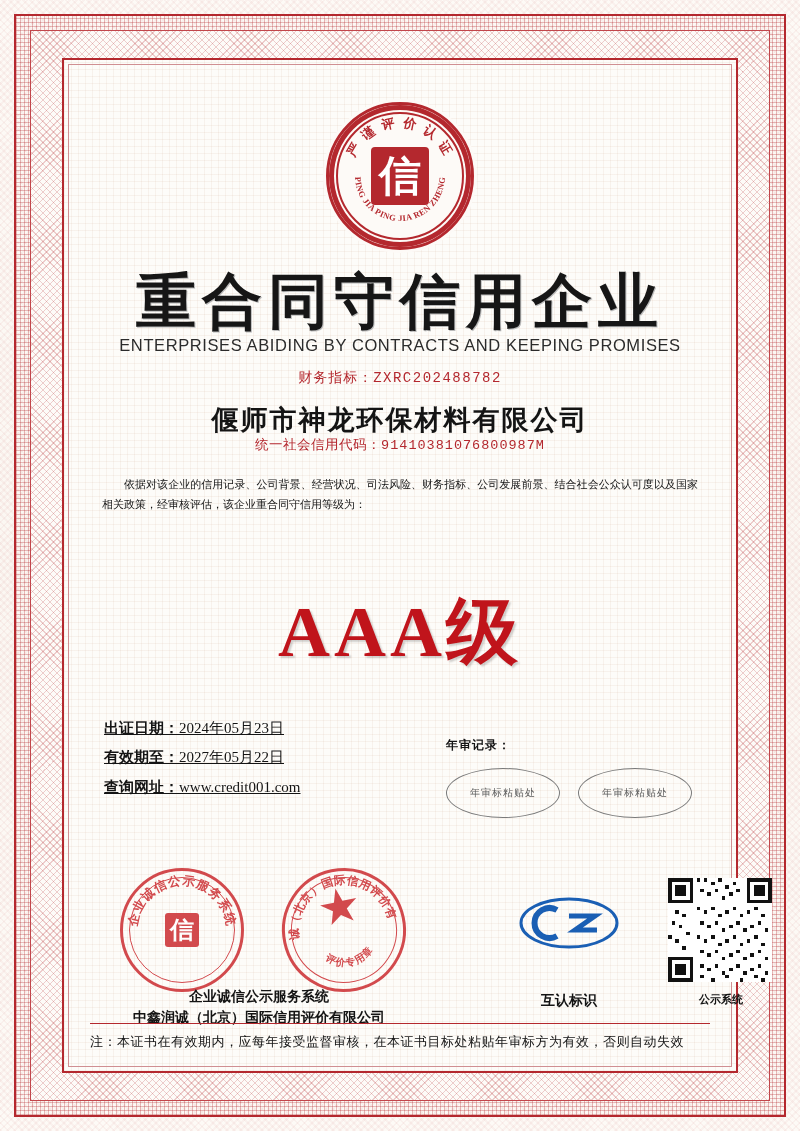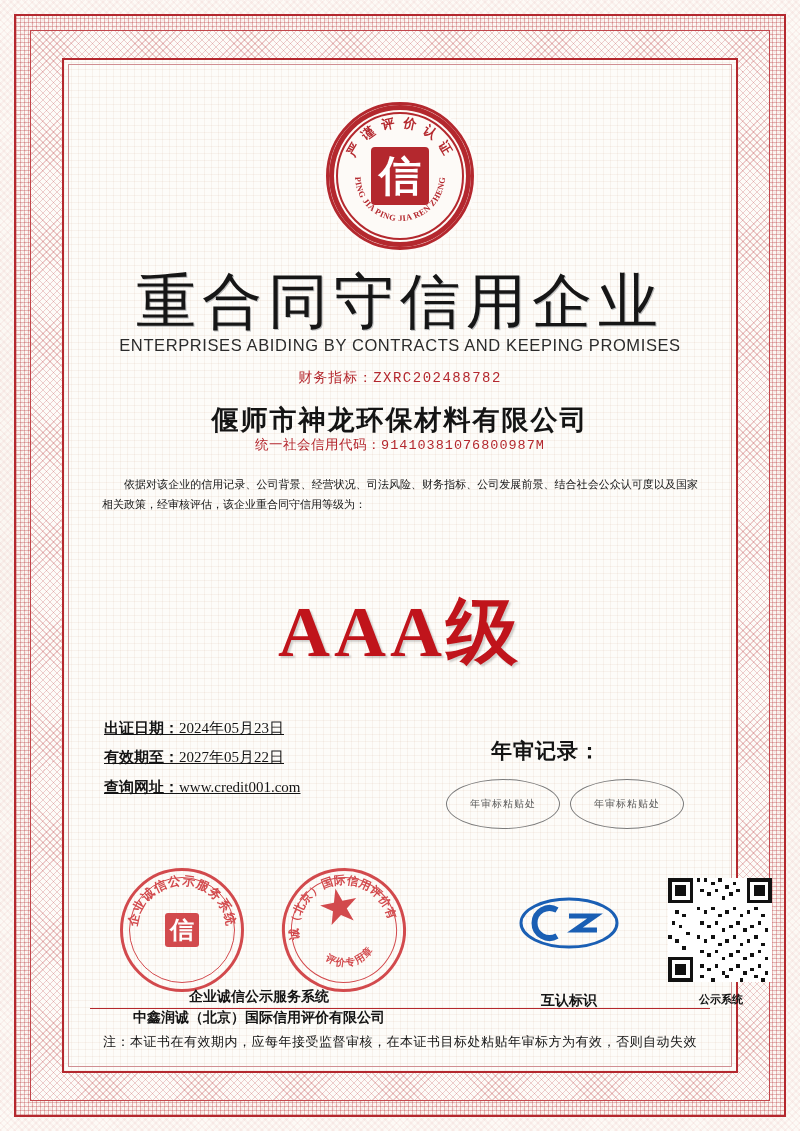--- a/index.html
+++ b/index.html
@@ -69,21 +69,21 @@
     color:#fff;display:flex;align-items:center;justify-content:center;
     font-family:"Liberation Serif", serif;font-size:42px;font-weight:bold;
   }
   .emblem svg{position:absolute;inset:0;}
   .emblem text{fill:#b4282e;font-family:"Liberation Serif", serif;font-weight:bold;}
 
   
   .title-cn{
     position:absolute;top:188px;left:0;right:0;text-align:center;
     font-family:"Liberation Serif", serif;
-    font-size:60px;font-weight:normal;letter-spacing:6px;color:#161616;
+    font-size:60px;font-weight:bold;letter-spacing:6px;color:#161616;
     text-shadow:1px 1px 0 #bbb;
   }
   .title-en{
     position:absolute;top:262px;left:0;right:0;text-align:center;
     font-family:"Liberation Sans", sans-serif;
     font-size:16.5px;letter-spacing:0.6px;color:#2b2b2b;
   }
   .credit-code{
     position:absolute;top:295px;left:0;right:0;text-align:center;
     font-family:"Liberation Sans", sans-serif;
@@ -125,25 +125,24 @@
     font-size:15px;color:#141414;line-height:1.95;
   }
   .info .row{white-space:nowrap;text-decoration:underline;}
   .info .label{font-weight:bold;}
   .info .url{font-family:"Liberation Serif", serif;}
 
   .annual{
     position:absolute;top:663px;left:368px;width:270px;
   }
   .annual .heading{
-    font-family:Liberation Sans, sans-serif;font-size:21px;font-weight:bold;color:#141414;
+    font-family:Liberation Sans, sans-serif;font-size:12px;font-weight:bold;color:#141414;
     letter-spacing:1px;
-    margin-left:45px;
-  }
-  .annual .boxes{margin-top:14px;display:flex;gap:10px;}
+  }
+  .annual .boxes{margin-top:14px;display:flex;gap:18px;}
   .annual .oval{
     width:112px;height:48px;border:1px solid #7a7a7a;border-radius:50%;
     display:flex;align-items:center;justify-content:center;
     font-size:10px;color:#5a5a5a;letter-spacing:1px;
     font-family:"Liberation Serif", serif;
   }
 
   
   .seals{
     position:absolute;left:16px;right:16px;top:790px;height:130px;
@@ -186,22 +185,21 @@
     position:absolute;left:574px;top:14px;width:104px;height:104px;background:#fff;
   }
   .qr-caption{
     position:absolute;left:552px;top:128px;width:150px;text-align:center;
     font-family:"Liberation Serif", serif;font-size:11px;font-weight:bold;color:#141414;
   }
 
   .footnote{
     position:absolute;left:12px;right:12px;bottom:6px;
     border-top:1px solid #b4282e;
-    padding-top:24px;
-    text-align:center;
+    padding-top:9px;
     font-family:"Liberation Serif", serif;
     font-size:13px;color:#141414;letter-spacing:0.5px;
   }
 </style>
 </head>
 <body>
 
 <div class="certificate">
   <div class="frame-outer"></div>
   <div class="frame-mid"></div>

